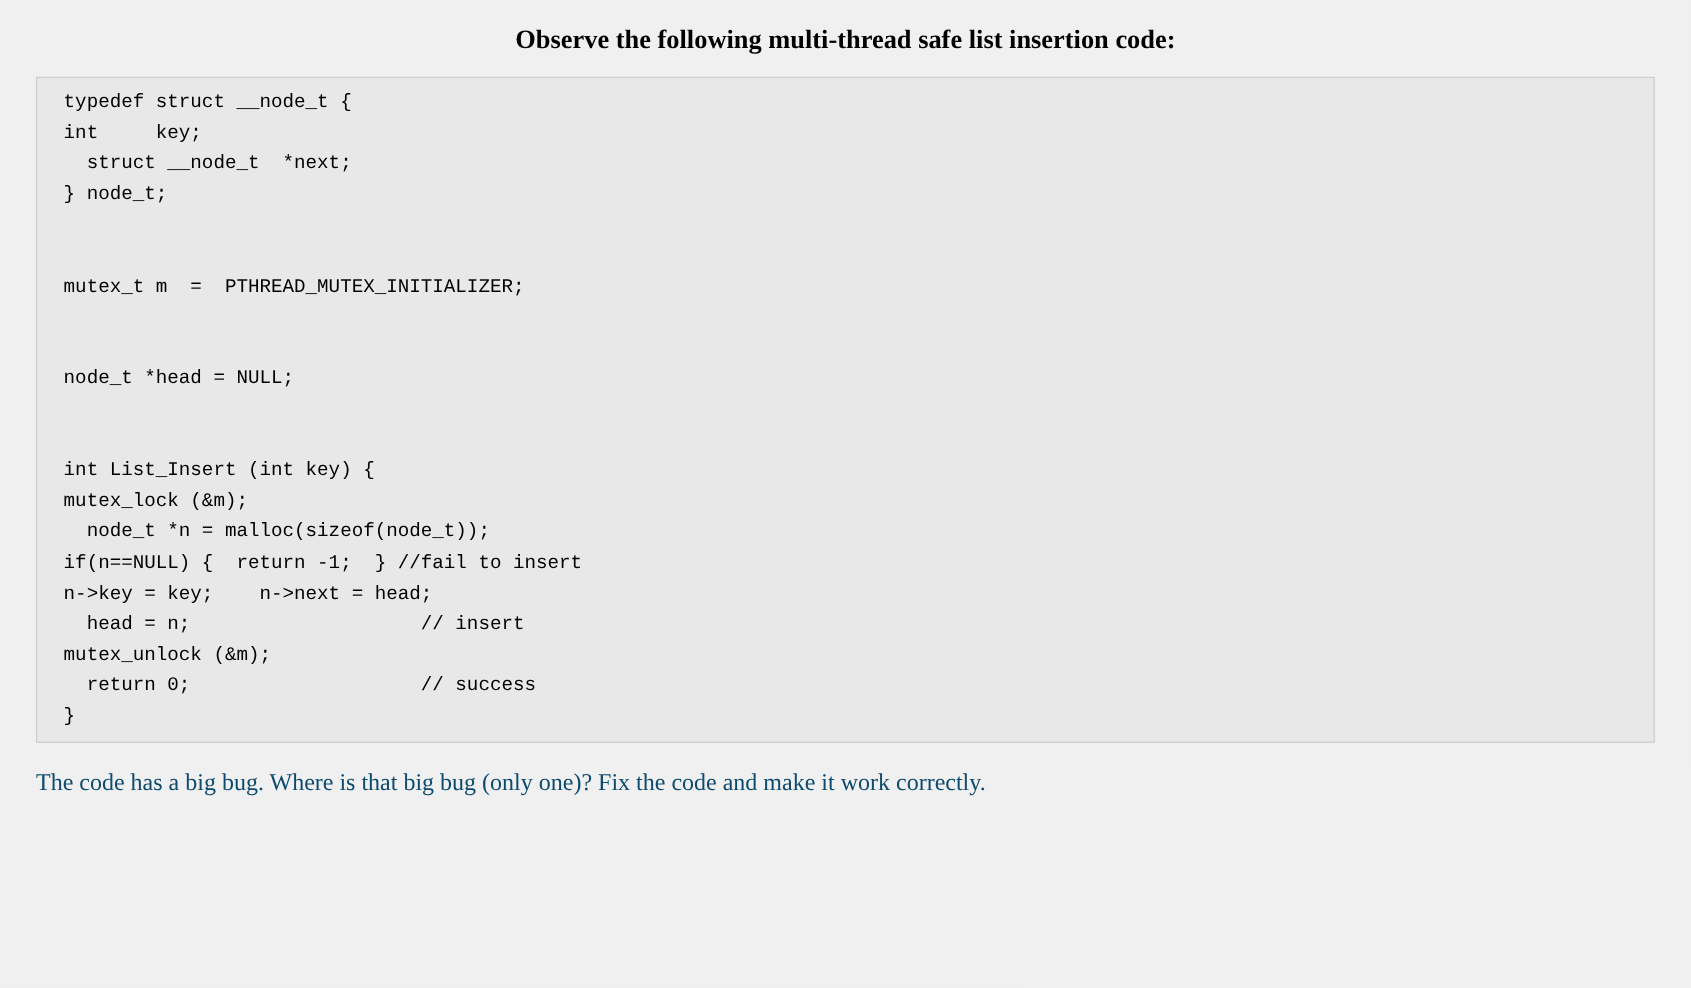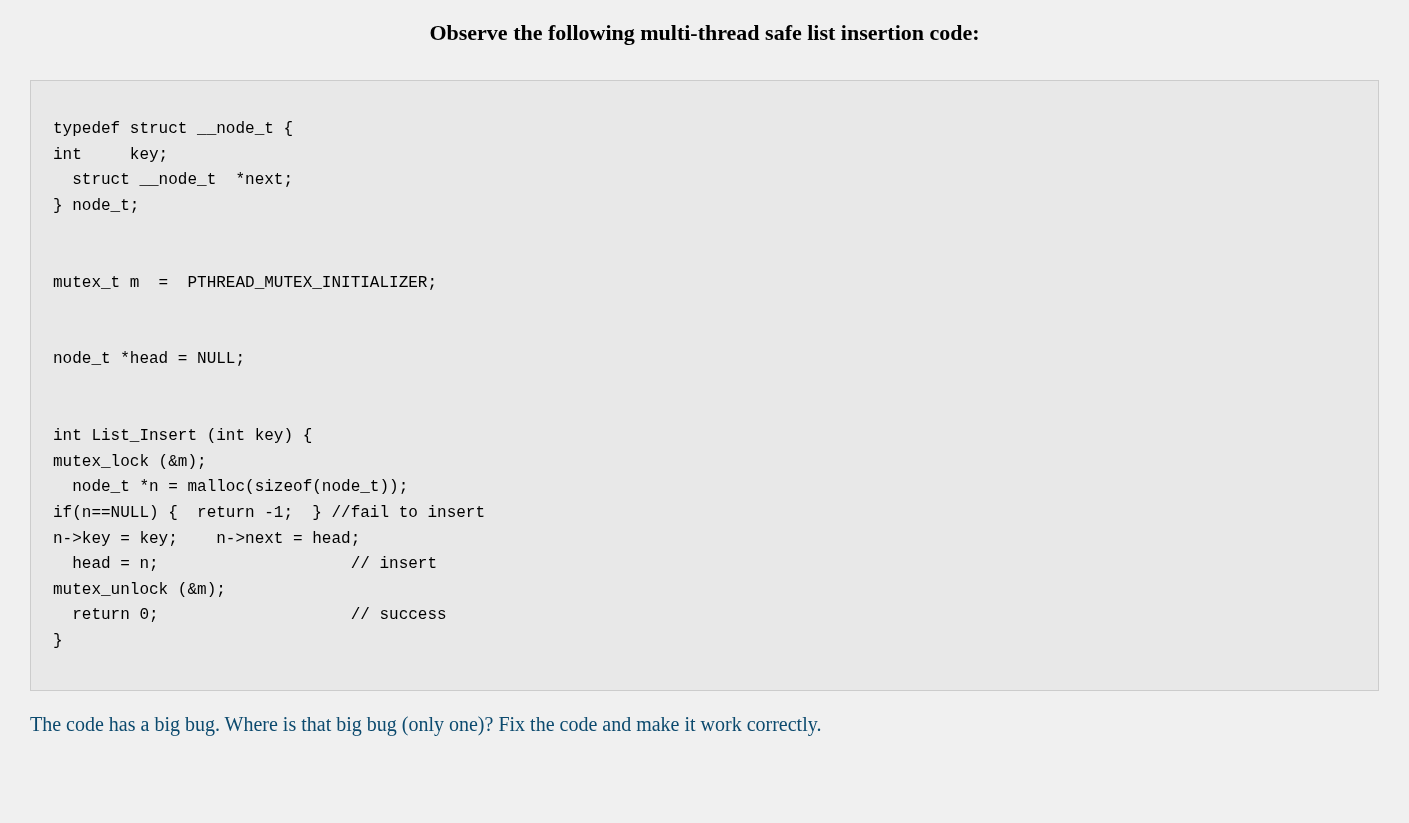--- a/index.html
+++ b/index.html
@@ -18,29 +18,29 @@
 
     .page-container {
       max-width: 1380px;
       margin: 0 auto;
     }
 
     .title {
       text-align: center;
       font-size: 22px;
       font-weight: bold;
-      margin-bottom: 34px;
+      margin-bottom: 18px;
       color: #000;
       font-family: Georgia, 'Times New Roman', serif;
     }
 
     .code-block {
       background-color: #e8e8e8;
       border: 1px solid #ccc;
-      padding: 36px 22px;
+      padding: 8px 22px;
       font-family: 'Courier New', Courier, monospace;
       font-size: 16px;
       line-height: 1.6;
       color: #000;
       white-space: pre;
       margin-bottom: 18px;
       tab-size: 4;
     }
 
     .description {

